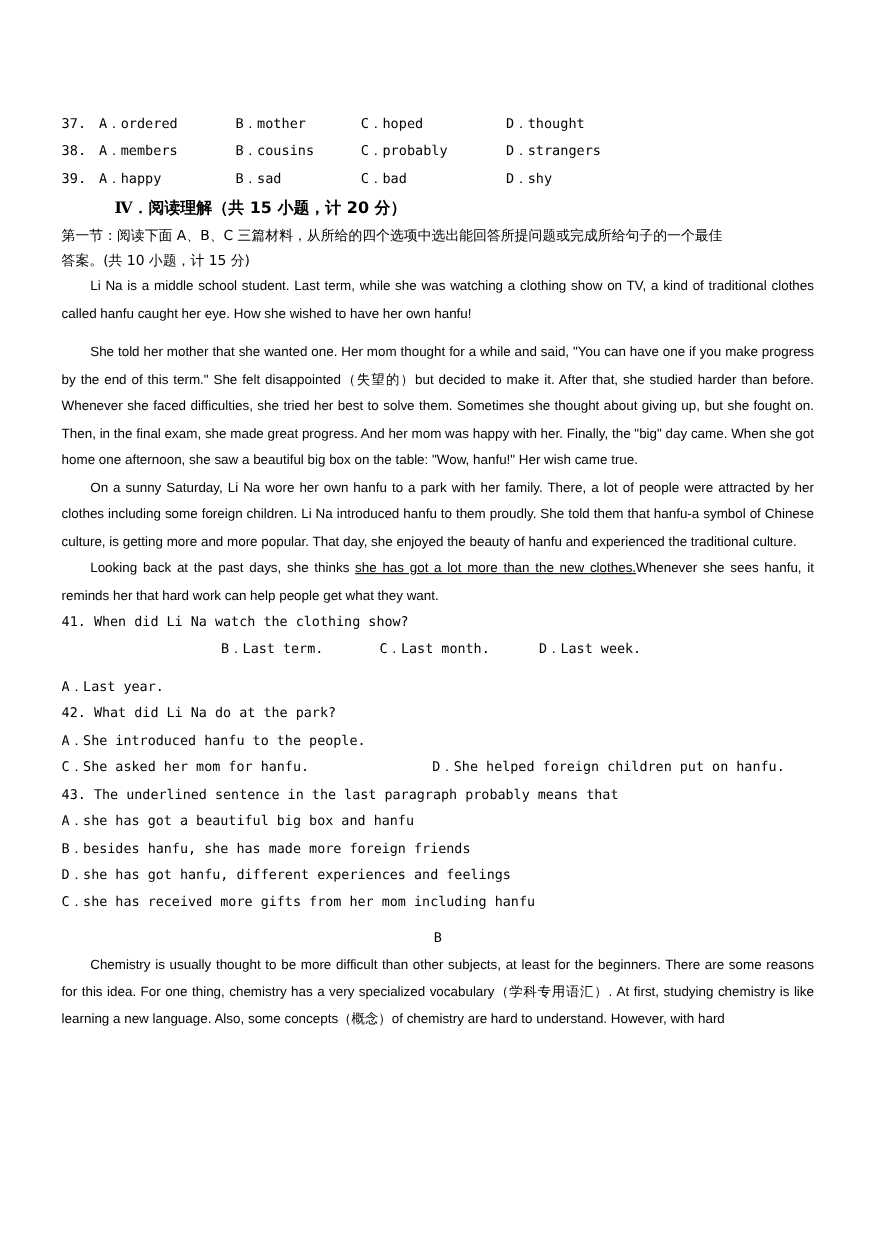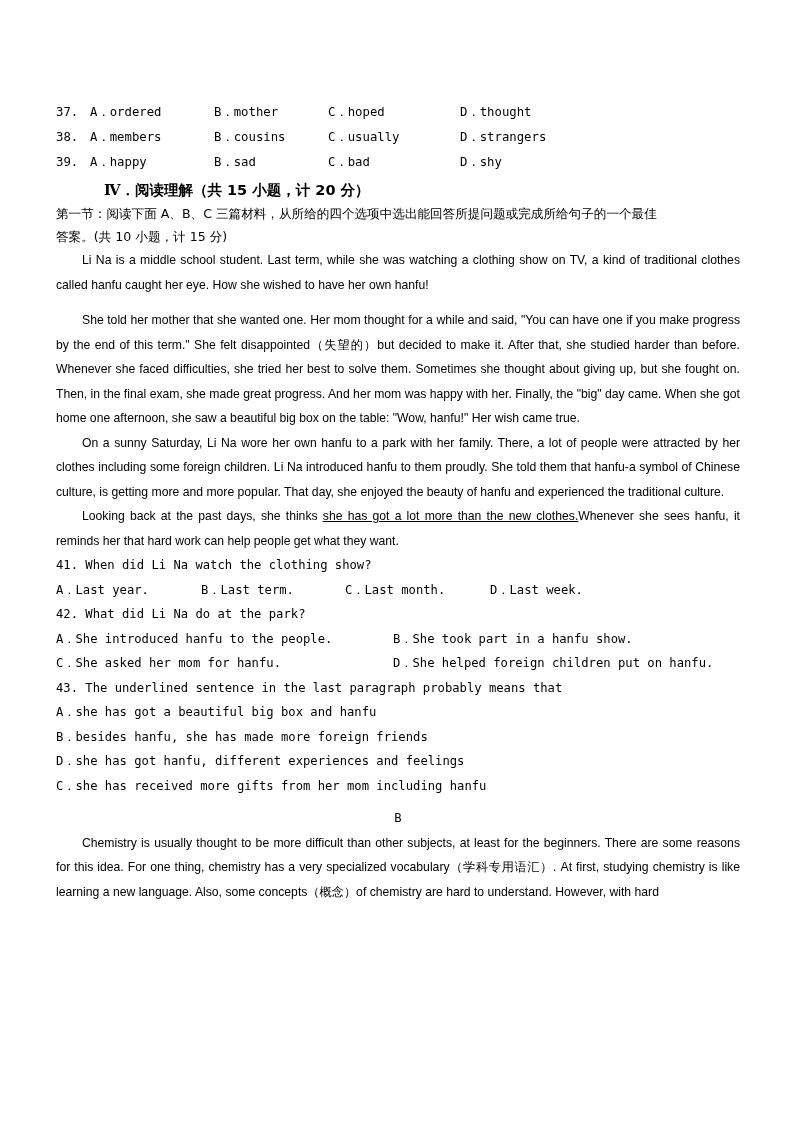--- a/index.html
+++ b/index.html
@@ -90,21 +90,21 @@
     line-height: 24.5px;
     white-space: pre;
   }
   .choice-row {
     display: flex;
     font-family: "DejaVu Sans Mono", monospace;
     font-size: 12.2px;
     line-height: 24.5px;
     white-space: pre;
   }
-  .c4-a { width: 145px; flex: 0 0 145px; }
+  .c4-a { width: 145px; flex: 0 0 145px; margin-top: 34px; }
   .c4-b { width: 144px; flex: 0 0 144px; }
   .c4-c { width: 145px; flex: 0 0 145px; }
   .c4-d { flex: 0 0 auto; }
 
   .c2-a { width: 337px; flex: 0 0 337px; }
   .c2-b { flex: 0 0 auto; }
 
   .c1 {
     font-family: "DejaVu Sans Mono", monospace;
     font-size: 12.2px;
@@ -138,21 +138,21 @@
         <span class="opt-num">37.</span>
         <span class="opt-a">A．ordered</span>
         <span class="opt-b">B．mother</span>
         <span class="opt-c">C．hoped</span>
         <span class="opt-d">D．thought</span>
       </div>
       <div class="opt-row">
         <span class="opt-num">38.</span>
         <span class="opt-a">A．members</span>
         <span class="opt-b">B．cousins</span>
-        <span class="opt-c">C．usually</span>
+        <span class="opt-c">C．probably</span>
         <span class="opt-d">D．strangers</span>
       </div>
       <div class="opt-row">
         <span class="opt-num">39.</span>
         <span class="opt-a">A．happy</span>
         <span class="opt-b">B．sad</span>
         <span class="opt-c">C．bad</span>
         <span class="opt-d">D．shy</span>
       </div>
     </div>
@@ -171,21 +171,20 @@
     <div class="choice-row">
       <span class="c4-a">A．Last year.</span>
       <span class="c4-b">B．Last term.</span>
       <span class="c4-c">C．Last month.</span>
       <span class="c4-d">D．Last week.</span>
     </div>
 
     <div class="q-line">42. What did Li Na do at the park?</div>
     <div class="choice-row">
       <span class="c2-a">A．She introduced hanfu to the people.</span>
-      <span class="c2-b">B．She took part in a hanfu show.</span>
     </div>
     <div class="choice-row">
       <span class="c2-a">C．She asked her mom for hanfu.</span>
       <span class="c2-b">D．She helped foreign children put on hanfu.</span>
     </div>
 
     <div class="q-line">43. The underlined sentence in the last paragraph probably means that</div>
     <div class="c1">A．she has got a beautiful big box and hanfu</div>
     <div class="c1">B．besides hanfu, she has made more foreign friends</div>
     <div class="c1">D．she has got hanfu, different experiences and feelings</div>

